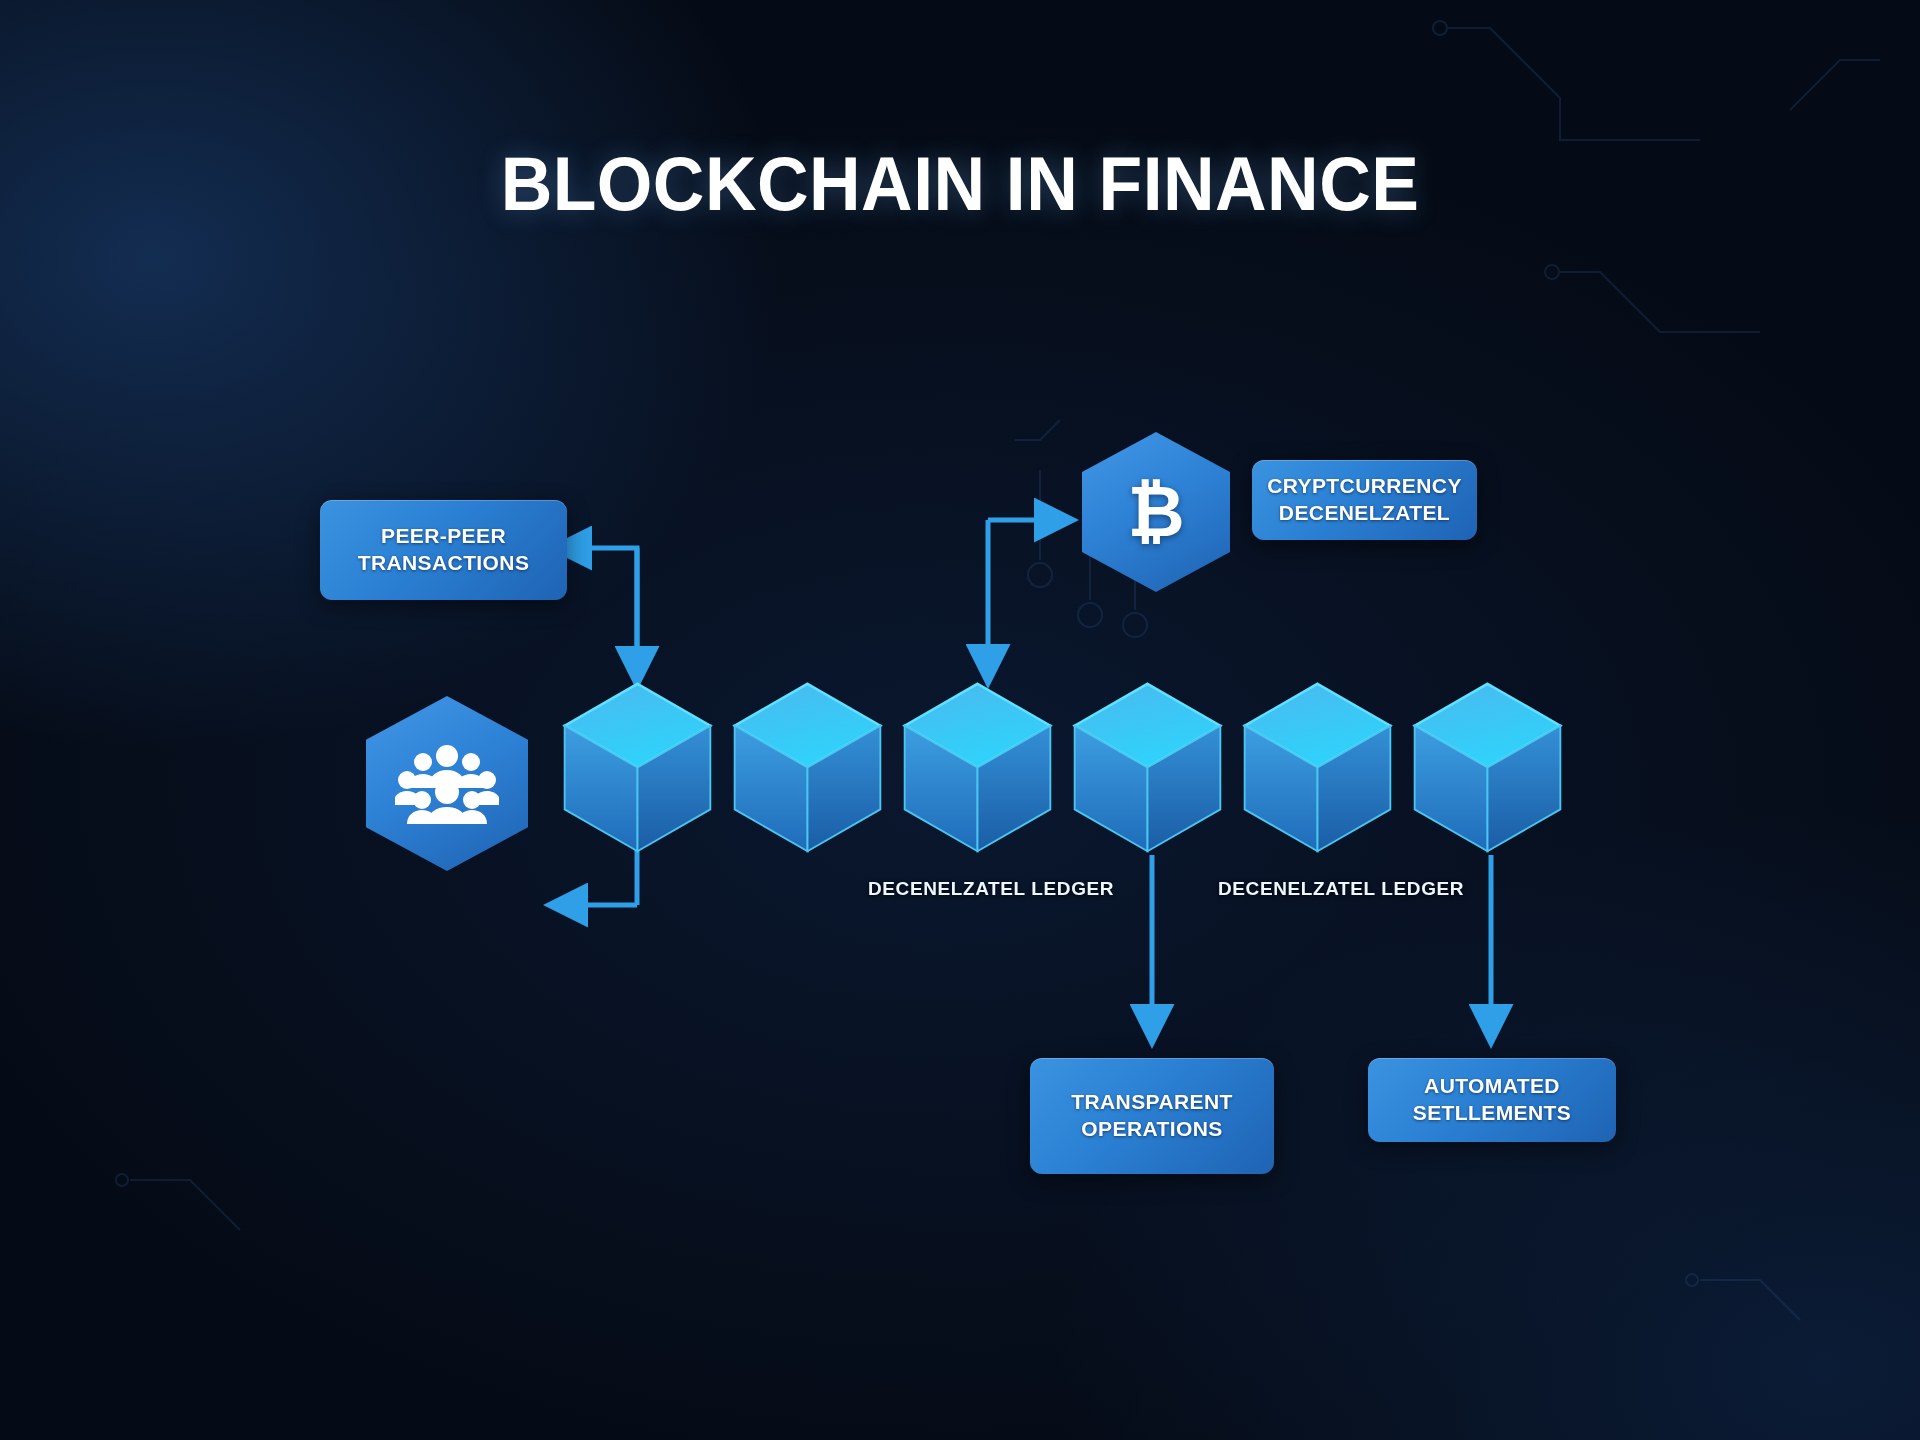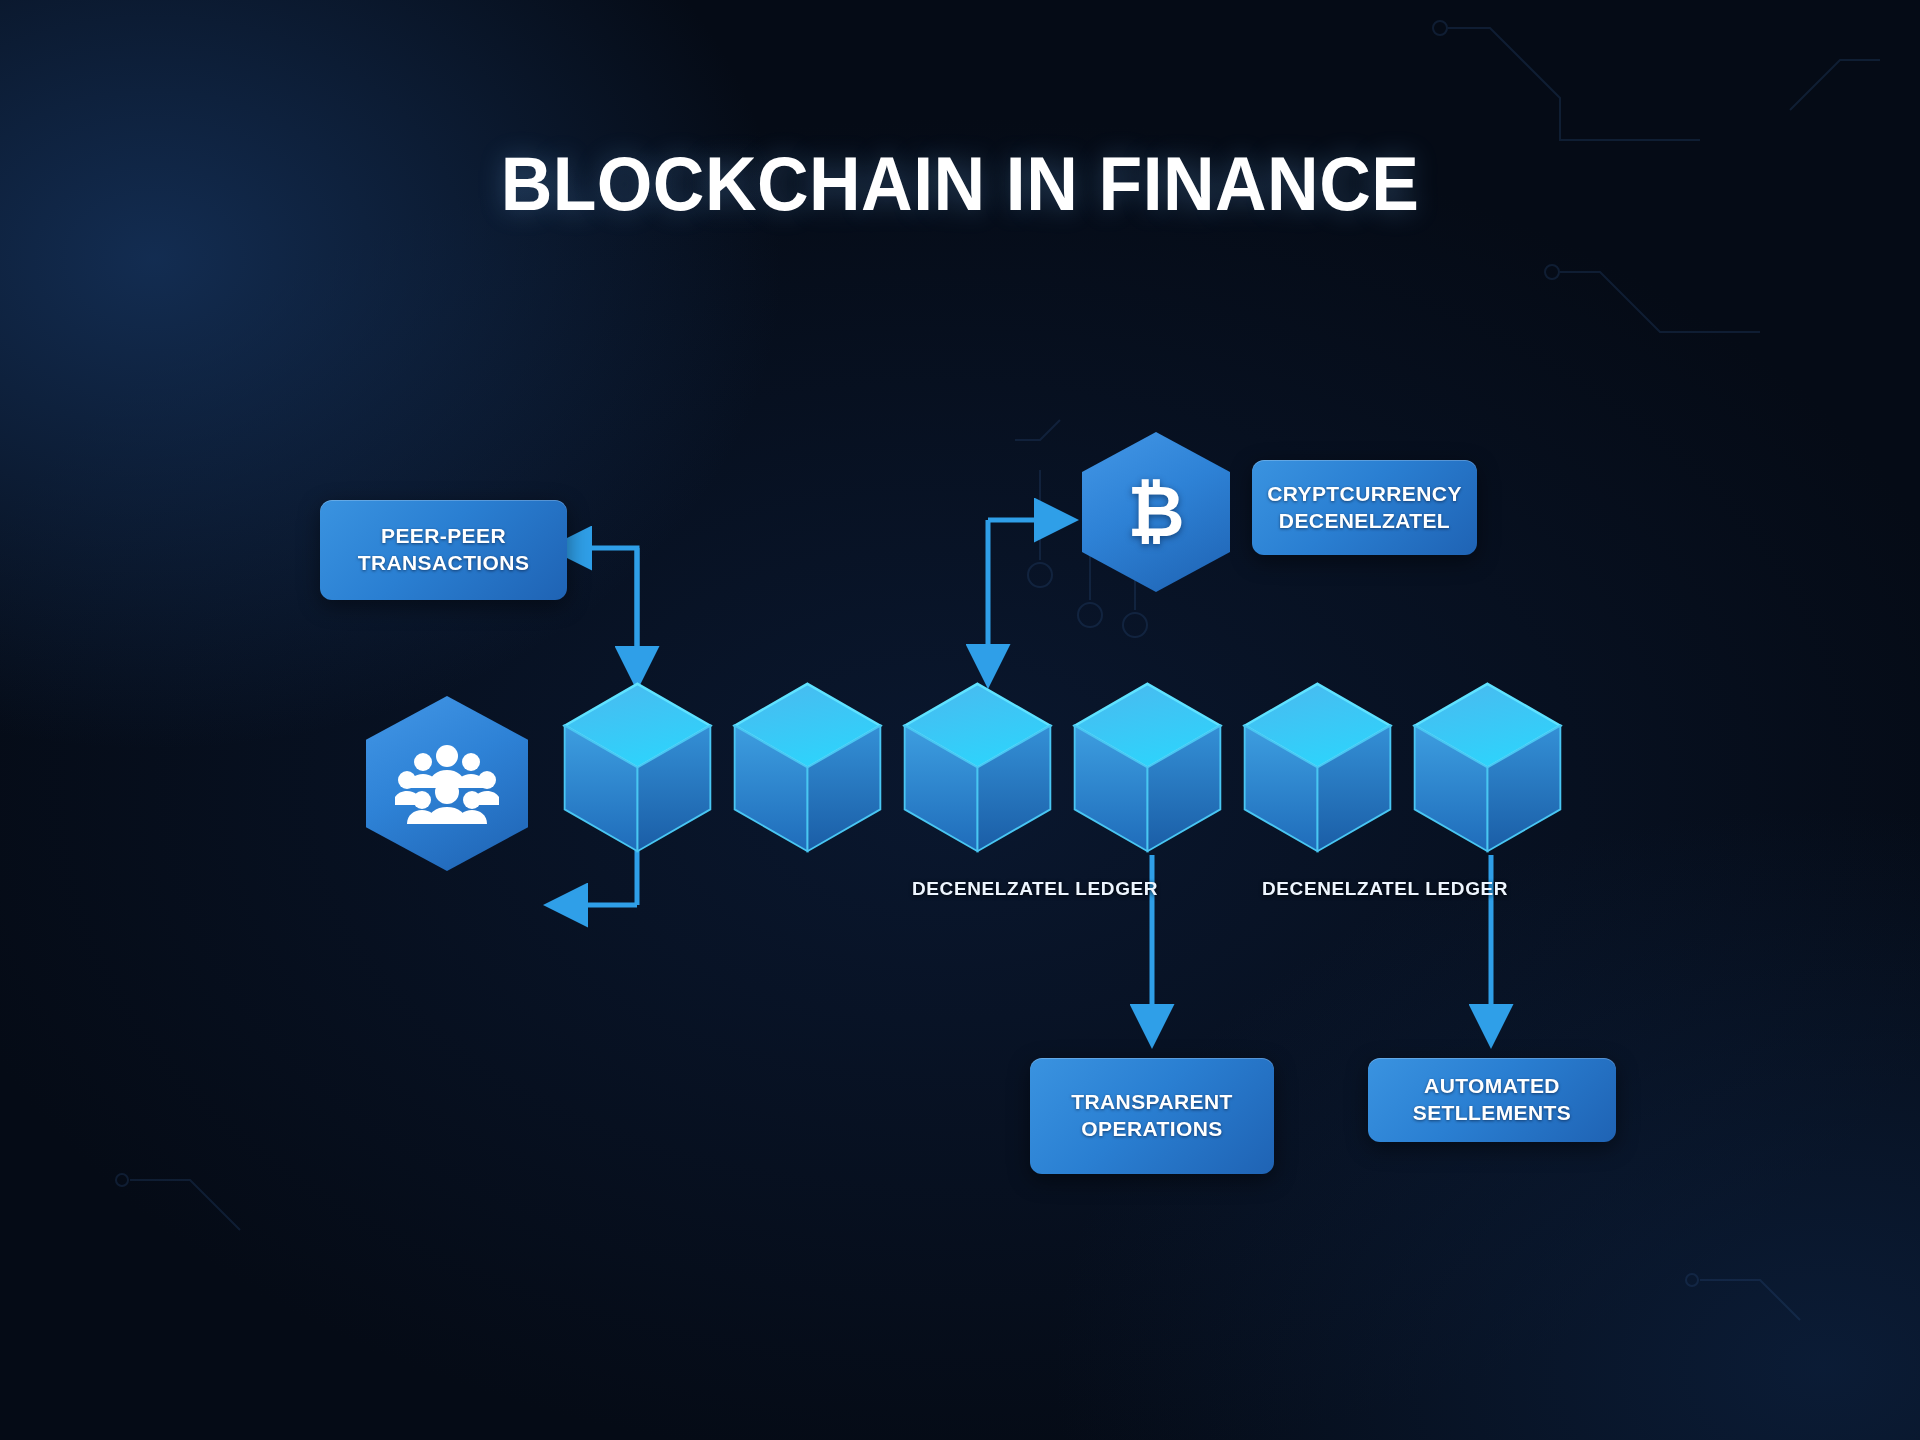--- a/index.html
+++ b/index.html
@@ -58,21 +58,20 @@
   .cloud-bump{
     position:absolute;border-radius:50%;
     background:linear-gradient(140deg,#3d95e2 0%,#2b80d3 60%,#2270c2 100%);
   }
   
   .cube{position:absolute;}
   .ledger-label{
     position:absolute;color:#eef6ff;font-weight:bold;font-size:19px;
     letter-spacing:.6px;white-space:nowrap;
     text-shadow:0 1px 4px rgba(0,0,0,.8);
-    margin-left:44px;
   }
   svg.conn{position:absolute;left:0;top:0;width:1920px;height:1440px;pointer-events:none;}
 </style>
 </head>
 <body>
 
 <div id="stage">
 
   <svg class="circuit" viewBox="0 0 1920 1440" preserveAspectRatio="none">
     <g stroke="#2c4f80" stroke-width="2" fill="none" opacity="0.5">
@@ -119,21 +118,21 @@
     </g>
   </svg>
 
   <div class="lbox" style="left:320px;top:500px;width:247px;height:100px;">
     <div>
       <div>PEER-PEER</div>
       <div>TRANSACTIONS</div>
     </div>
   </div>
 
-  <div class="lbox" style="left:1252px;top:460px;width:225px;height:95px;">
+  <div class="lbox" style="left:1252px;top:460px;width:225px;height:80px;">
     <div>
       <div>CRYPTCURRENCY</div>
       <div>DECENELZATEL</div>
     </div>
   </div>
 
   <div class="hex" style="left:1082px;top:432px;width:148px;height:160px;">
     <span style="color:#fff;font-size:70px;font-weight:bold;line-height:1;text-shadow:0 2px 6px rgba(0,20,50,.5);">₿</span>
   </div>
 

